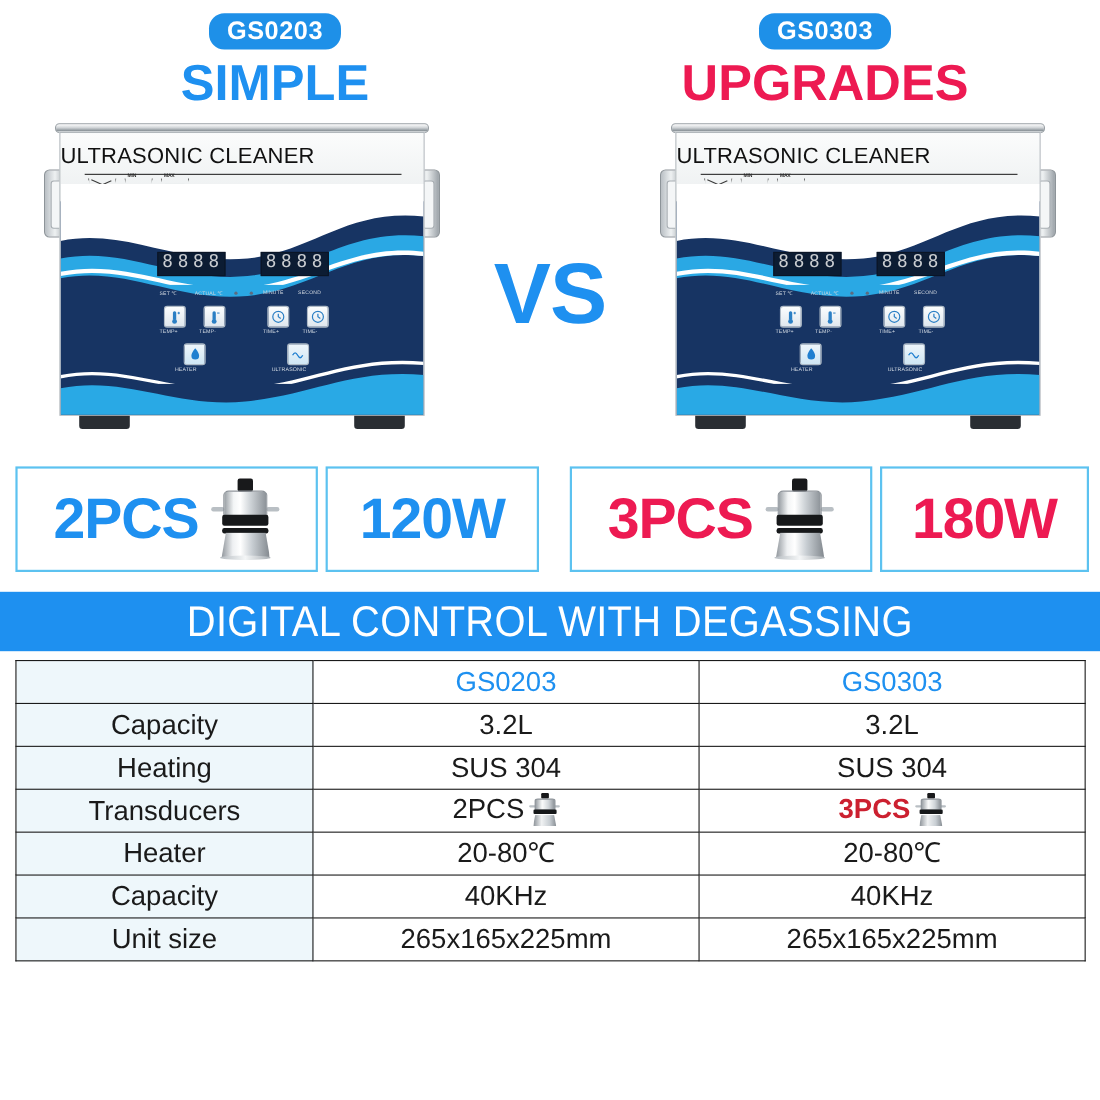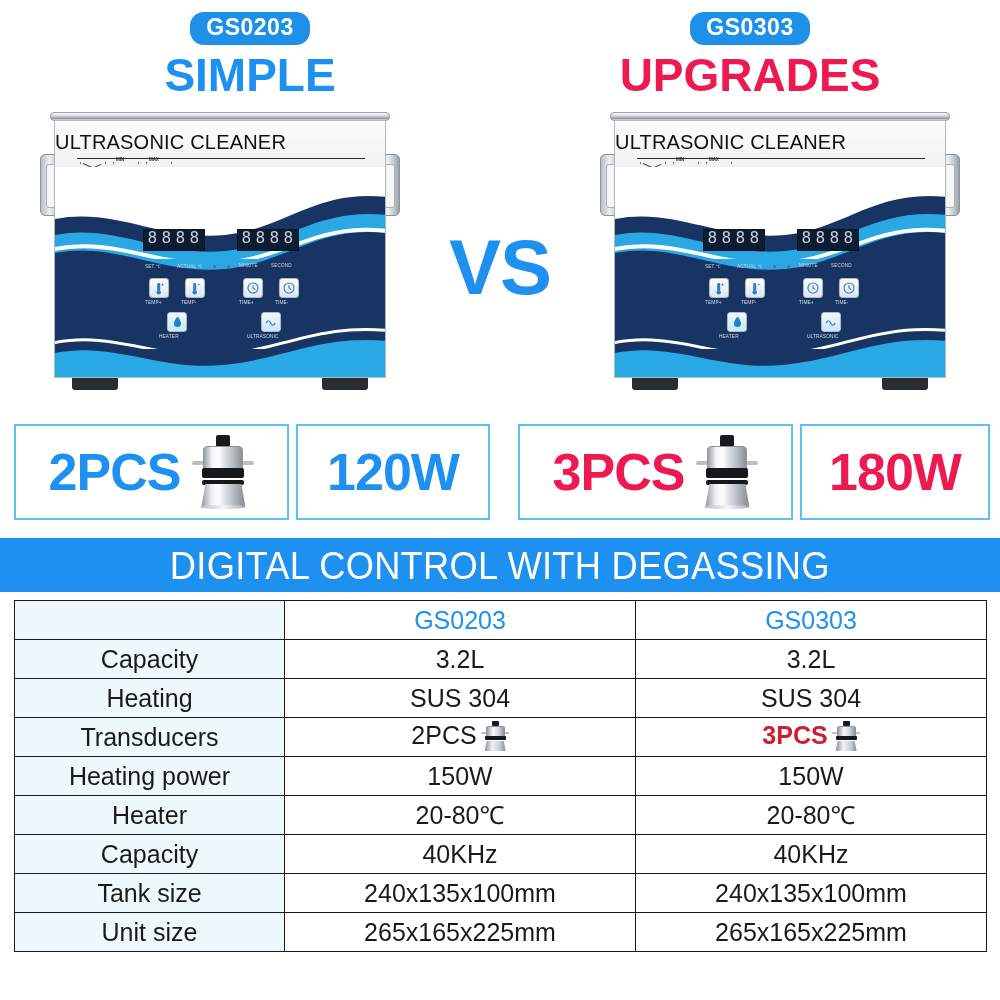--- a/index.html
+++ b/index.html
@@ -467,40 +467,30 @@
           <td class="label">Heating</td>
           <td>SUS 304</td>
           <td>SUS 304</td>
         </tr>
         <tr>
           <td class="label">Transducers</td>
           <td><span>2PCS</span><span class="trans-mini"><span class="ear l"></span><span class="ear r"></span><span class="knob"></span><span class="cyl"></span><span class="band"></span><span class="cone"></span></span></td>
           <td class="hl"><span>3PCS</span><span class="trans-mini"><span class="ear l"></span><span class="ear r"></span><span class="knob"></span><span class="cyl"></span><span class="band"></span><span class="cone"></span></span></td>
         </tr>
         <tr>
-          <td class="label">Heating power</td>
-          <td>150W</td>
-          <td>150W</td>
-        </tr>
-        <tr>
           <td class="label">Heater</td>
           <td>20-80℃</td>
           <td>20-80℃</td>
         </tr>
         <tr>
           <td class="label">Capacity</td>
           <td>40KHz</td>
           <td>40KHz</td>
         </tr>
         <tr>
-          <td class="label">Tank size</td>
-          <td>240x135x100mm</td>
-          <td>240x135x100mm</td>
-        </tr>
-        <tr>
           <td class="label">Unit size</td>
           <td>265x165x225mm</td>
           <td>265x165x225mm</td>
         </tr>
       </tbody>
     </table>
   </div>
 
 </div>
 

